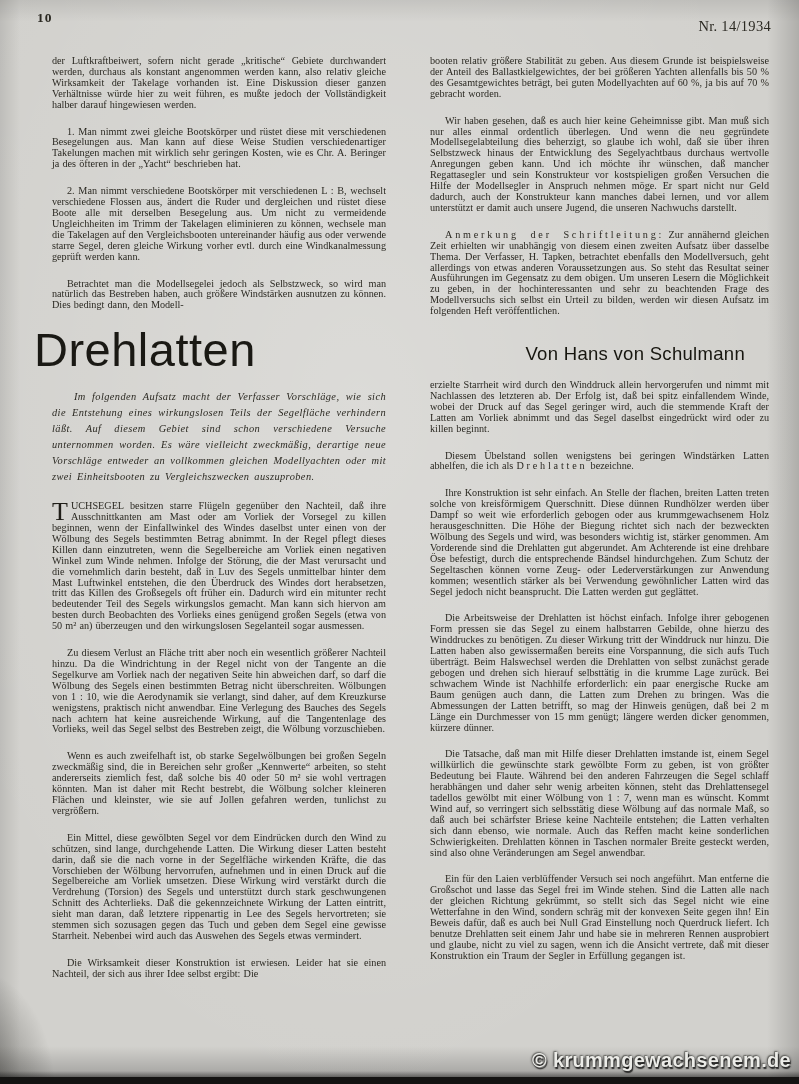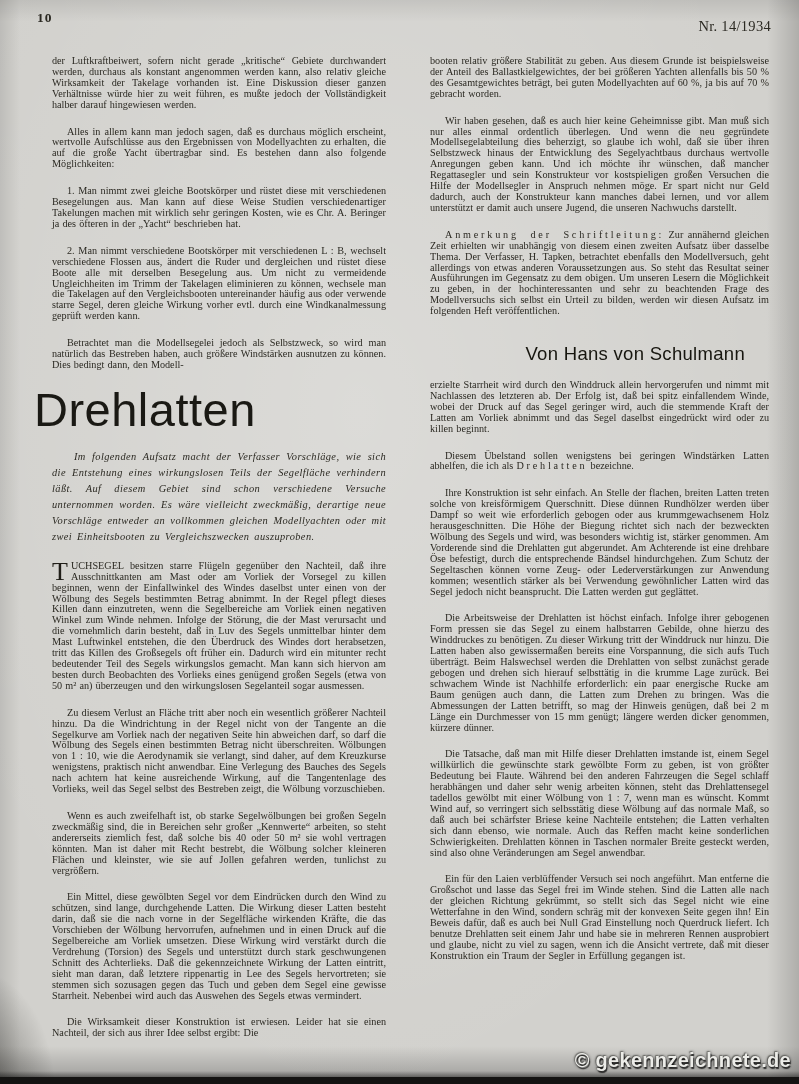--- a/index.html
+++ b/index.html
@@ -68,21 +68,20 @@
 
 <div class="page">
 
   <div class="page-header">
     <span class="pagenum">10</span>
     <span class="issue">Nr. 14/1934</span>
   </div>
 
   <div class="col col-left">
     <p class="cont">der Luftkraftbeiwert, sofern nicht gerade „kritische“ Gebiete durchwandert werden, durchaus als konstant angenommen werden kann, also relativ gleiche Wirksamkeit der Takelage vorhanden ist. Eine Diskussion dieser ganzen Verhältnisse würde hier zu weit führen, es mußte jedoch der Vollständigkeit halber darauf hingewiesen werden.</p>
-    <p class="ind">Alles in allem kann man jedoch sagen, daß es durchaus möglich erscheint, wertvolle Aufschlüsse aus den Ergebnissen von Modellyachten zu erhalten, die auf die große Yacht übertragbar sind. Es bestehen dann also folgende Möglichkeiten:</p>
     <p class="ind">1. Man nimmt zwei gleiche Bootskörper und rüstet diese mit verschiedenen Besegelungen aus. Man kann auf diese Weise Studien verschiedenartiger Takelungen machen mit wirklich sehr geringen Kosten, wie es Chr. A. Beringer ja des öfteren in der „Yacht“ beschrieben hat.</p>
     <p class="ind">2. Man nimmt verschiedene Bootskörper mit verschiedenen L : B, wechselt verschiedene Flossen aus, ändert die Ruder und dergleichen und rüstet diese Boote alle mit derselben Besegelung aus. Um nicht zu vermeidende Ungleichheiten im Trimm der Takelagen eliminieren zu können, wechsele man die Takelagen auf den Vergleichsbooten untereinander häufig aus oder verwende starre Segel, deren gleiche Wirkung vorher evtl. durch eine Windkanalmessung geprüft werden kann.</p>
     <p class="ind">Betrachtet man die Modellsegelei jedoch als Selbstzweck, so wird man natürlich das Bestreben haben, auch größere Windstärken ausnutzen zu können. Dies bedingt dann, den Modell-</p>
 
     <h1 class="title">Drehlatten</h1>
 
     <p class="intro">Im folgenden Aufsatz macht der Verfasser Vorschläge, wie sich die Entstehung eines wirkungslosen Teils der Segelfläche verhindern läßt. Auf diesem Gebiet sind schon verschiedene Versuche unternommen worden. Es wäre vielleicht zweckmäßig, derartige neue Vorschläge entweder an vollkommen gleichen Modellyachten oder mit zwei Einheitsbooten zu Vergleichszwecken auszuproben.</p>
 
     <p class="body-open"><span class="dropcap">T</span><span>UCHSEGEL besitzen starre Flügeln gegenüber den Nachteil, daß ihre Ausschnittkanten am Mast oder am Vorliek der Vorsegel zu killen beginnen, wenn der Einfallwinkel des Windes daselbst unter einen von der Wölbung des Segels bestimmten Betrag abnimmt. In der Regel pflegt dieses Killen dann einzutreten, wenn die Segelbereiche am Vorliek einen negativen Winkel zum Winde nehmen. Infolge der Störung, die der Mast verursacht und die vornehmlich darin besteht, daß in Luv des Segels unmittelbar hinter dem Mast Luftwinkel entstehen, die den Überdruck des Windes dort herabsetzen, tritt das Killen des Großsegels oft früher ein. Dadurch wird ein mitunter recht bedeutender Teil des Segels wirkungslos gemacht. Man kann sich hiervon am besten durch Beobachten des Vorlieks eines genügend großen Segels (etwa von 50 m² an) überzeugen und den wirkungslosen Segelanteil sogar ausmessen.</span></p>
     <p class="ind">Zu diesem Verlust an Fläche tritt aber noch ein wesentlich größerer Nachteil hinzu. Da die Windrichtung in der Regel nicht von der Tangente an die Segelkurve am Vorliek nach der negativen Seite hin abweichen darf, so darf die Wölbung des Segels einen bestimmten Betrag nicht überschreiten. Wölbungen von 1 : 10, wie die Aerodynamik sie verlangt, sind daher, auf dem Kreuzkurse wenigstens, praktisch nicht anwendbar. Eine Verlegung des Bauches des Segels nach achtern hat keine ausreichende Wirkung, auf die Tangentenlage des Vorlieks, weil das Segel selbst des Bestreben zeigt, die Wölbung vorzuschieben.</p>
@@ -100,17 +99,17 @@
 
     <p class="cont">erzielte Starrheit wird durch den Winddruck allein hervorgerufen und nimmt mit Nachlassen des letzteren ab. Der Erfolg ist, daß bei spitz einfallendem Winde, wobei der Druck auf das Segel geringer wird, auch die stemmende Kraft der Latten am Vorliek abnimmt und das Segel daselbst eingedrückt wird oder zu killen beginnt.</p>
     <p class="ind"><span>Diesem Übelstand sollen wenigstens bei geringen Windstärken Latten abhelfen, die ich als </span><span class="spaced-word">Drehlatten</span><span> bezeichne.</span></p>
     <p class="ind">Ihre Konstruktion ist sehr einfach. An Stelle der flachen, breiten Latten treten solche von kreisförmigem Querschnitt. Diese dünnen Rundhölzer werden über Dampf so weit wie erforderlich gebogen oder aus krummgewachsenem Holz herausgeschnitten. Die Höhe der Biegung richtet sich nach der bezweckten Wölbung des Segels und wird, was besonders wichtig ist, stärker genommen. Am Vorderende sind die Drehlatten gut abgerundet. Am Achterende ist eine drehbare Öse befestigt, durch die entsprechende Bändsel hindurchgehen. Zum Schutz der Segeltaschen können vorne Zeug- oder Lederverstärkungen zur Anwendung kommen; wesentlich stärker als bei Verwendung gewöhnlicher Latten wird das Segel jedoch nicht beansprucht. Die Latten werden gut geglättet.</p>
     <p class="ind">Die Arbeitsweise der Drehlatten ist höchst einfach. Infolge ihrer gebogenen Form pressen sie das Segel zu einem halbstarren Gebilde, ohne hierzu des Winddruckes zu benötigen. Zu dieser Wirkung tritt der Winddruck nur hinzu. Die Latten haben also gewissermaßen bereits eine Vorspannung, die sich aufs Tuch überträgt. Beim Halswechsel werden die Drehlatten von selbst zunächst gerade gebogen und drehen sich hierauf selbsttätig in die krumme Lage zurück. Bei schwachem Winde ist Nachhilfe erforderlich: ein paar energische Rucke am Baum genügen auch dann, die Latten zum Drehen zu bringen. Was die Abmessungen der Latten betrifft, so mag der Hinweis genügen, daß bei 2 m Länge ein Durchmesser von 15 mm genügt; längere werden dicker genommen, kürzere dünner.</p>
     <p class="ind">Die Tatsache, daß man mit Hilfe dieser Drehlatten imstande ist, einem Segel willkürlich die gewünschte stark gewölbte Form zu geben, ist von größter Bedeutung bei Flaute. Während bei den anderen Fahrzeugen die Segel schlaff herabhängen und daher sehr wenig arbeiten können, steht das Drehlattensegel tadellos gewölbt mit einer Wölbung von 1 : 7, wenn man es wünscht. Kommt Wind auf, so verringert sich selbsstätig diese Wölbung auf das normale Maß, so daß auch bei schärfster Briese keine Nachteile entstehen; die Latten verhalten sich dann ebenso, wie normale. Auch das Reffen macht keine sonderlichen Schwierigkeiten. Drehlatten können in Taschen normaler Breite gesteckt werden, sind also ohne Veränderungen am Segel anwendbar.</p>
     <p class="ind">Ein für den Laien verblüffender Versuch sei noch angeführt. Man entferne die Großschot und lasse das Segel frei im Winde stehen. Sind die Latten alle nach der gleichen Richtung gekrümmt, so stellt sich das Segel nicht wie eine Wetterfahne in den Wind, sondern schräg mit der konvexen Seite gegen ihn! Ein Beweis dafür, daß es auch bei Null Grad Einstellung noch Querdruck liefert. Ich benutze Drehlatten seit einem Jahr und habe sie in mehreren Rennen ausprobiert und glaube, nicht zu viel zu sagen, wenn ich die Ansicht vertrete, daß mit dieser Konstruktion ein Traum der Segler in Erfüllung gegangen ist.</p>
   </div>
 
   <div class="corner-shadow"></div>
-  <div class="watermark">© gekennzeichnete.de</div>
+  <div class="watermark">© krummgewachsenem.de</div>
   <div class="bottom-shade"></div>
   <div class="bottom-bar"></div>
 
 </div>
 
 </body></html>

